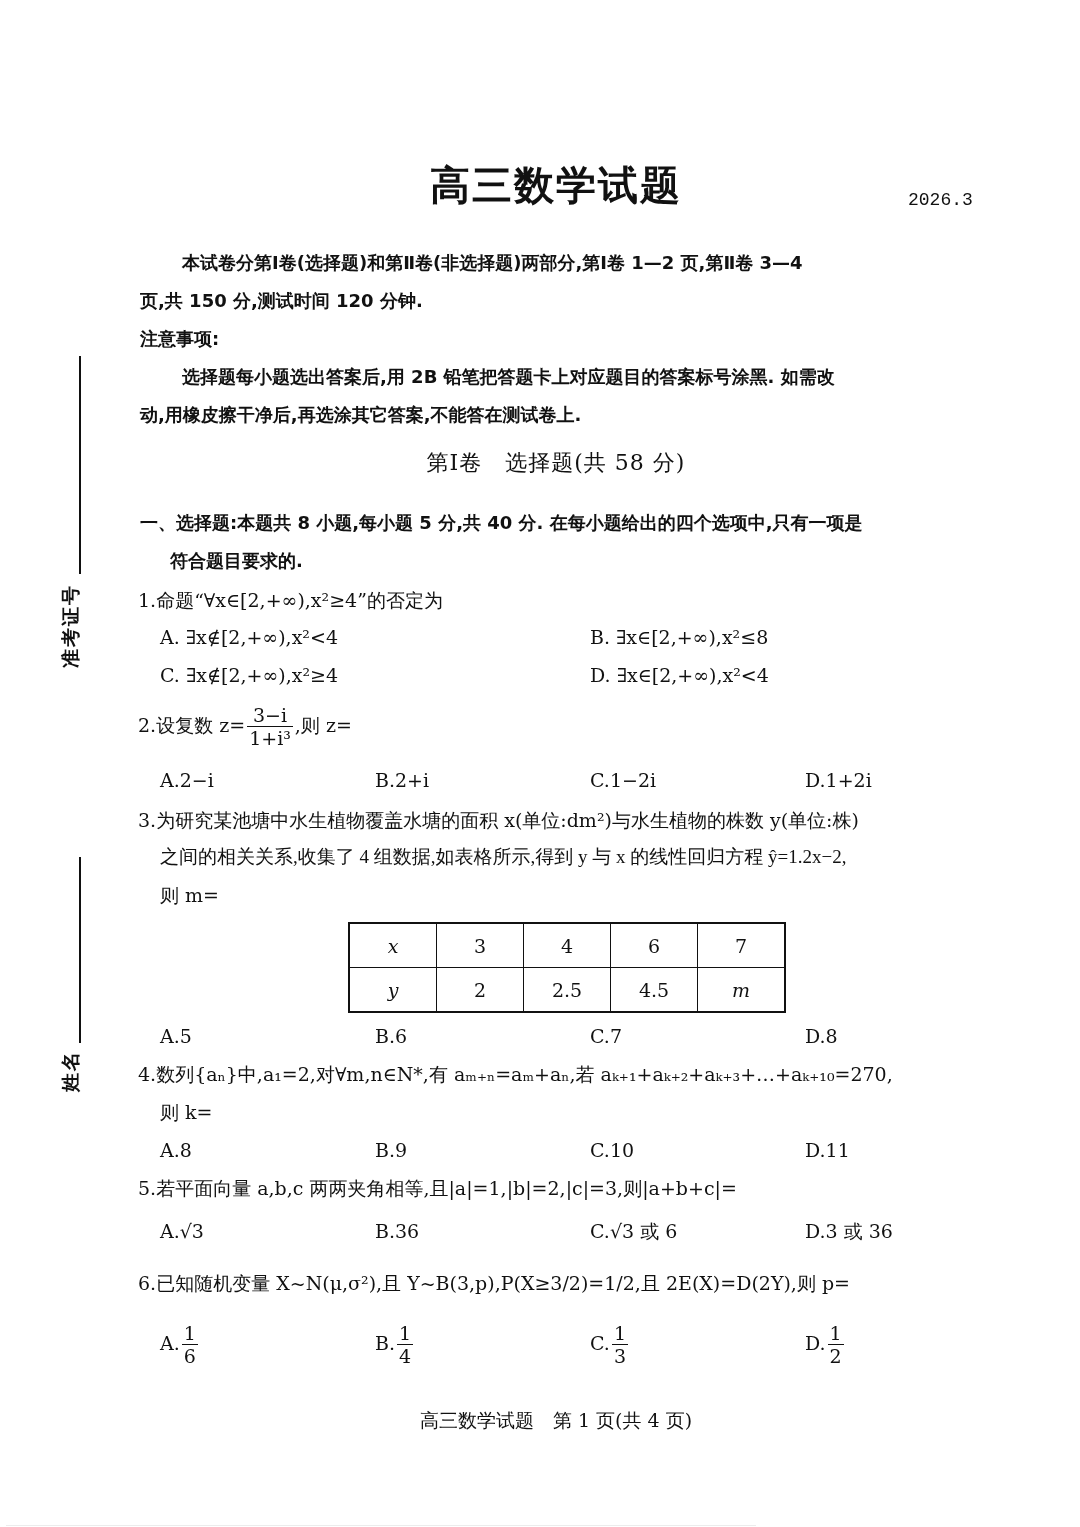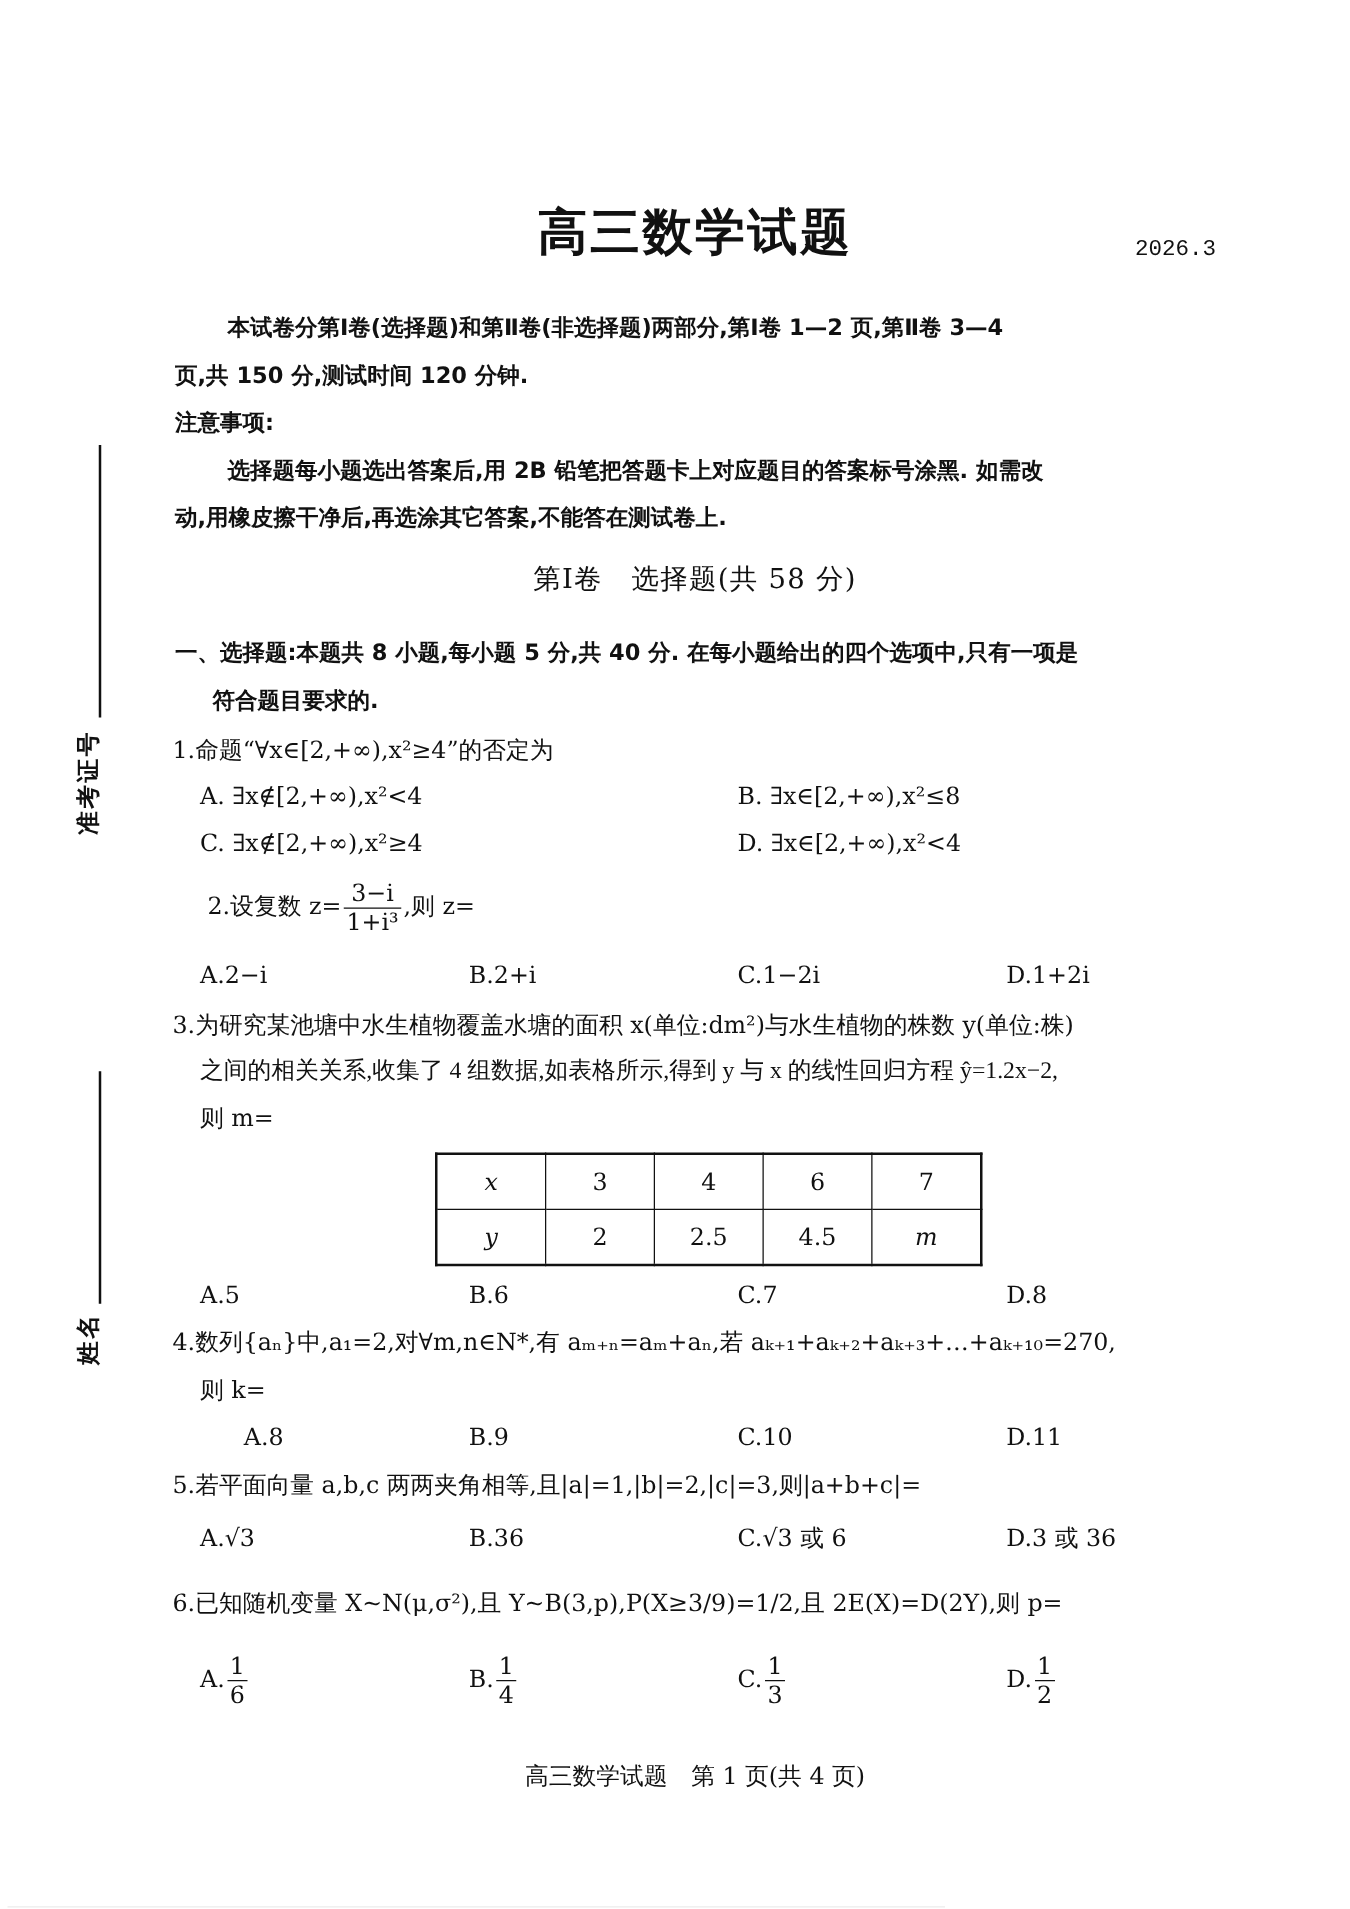--- a/index.html
+++ b/index.html
@@ -55,21 +55,21 @@
 <div class="abs para bold part2">符合题目要求的.</div>
 
 <div class="abs q" style="left:138px;top:585px;">
   <span>1.</span><span>命题“∀x∈[2,+∞),x²≥4”的否定为</span>
 </div>
 <div class="abs opt" style="left:160px;top:622px;"><span>A.</span> <span>∃x∉[2,+∞),x²&lt;4</span></div>
 <div class="abs opt" style="left:590px;top:622px;"><span>B.</span> <span>∃x∈[2,+∞),x²≤8</span></div>
 <div class="abs opt" style="left:160px;top:660px;"><span>C.</span> <span>∃x∉[2,+∞),x²≥4</span></div>
 <div class="abs opt" style="left:590px;top:660px;"><span>D.</span> <span>∃x∈[2,+∞),x²&lt;4</span></div>
 
-<div class="abs q" style="left:138px;top:704px;margin-left:28px;">
+<div class="abs q" style="left:138px;top:704px;">
   <span>2.</span><span>设复数 z=</span><span class="frac"><span class="num">3−i</span><span class="den">1+i³</span></span><span>,则 z=</span>
 </div>
 <div class="abs opt" style="left:160px;top:765px;"><span>A.</span><span>2−i</span></div>
 <div class="abs opt" style="left:375px;top:765px;"><span>B.</span><span>2+i</span></div>
 <div class="abs opt" style="left:590px;top:765px;"><span>C.</span><span>1−2i</span></div>
 <div class="abs opt" style="left:805px;top:765px;"><span>D.</span><span>1+2i</span></div>
 
 <div class="abs q" style="left:138px;top:805px;">
   <span>3.</span><span>为研究某池塘中水生植物覆盖水塘的面积 x(单位:dm²)与水生植物的株数 y(单位:株)</span>
 </div>
@@ -97,35 +97,35 @@
 
 <div class="abs opt" style="left:160px;top:1021px;"><span>A.</span><span>5</span></div>
 <div class="abs opt" style="left:375px;top:1021px;"><span>B.</span><span>6</span></div>
 <div class="abs opt" style="left:590px;top:1021px;"><span>C.</span><span>7</span></div>
 <div class="abs opt" style="left:805px;top:1021px;"><span>D.</span><span>8</span></div>
 
 <div class="abs q" style="left:138px;top:1059px;">
   <span>4.</span><span>数列{aₙ}中,a₁=2,对∀m,n∈N*,有 aₘ₊ₙ=aₘ+aₙ,若 aₖ₊₁+aₖ₊₂+aₖ₊₃+…+aₖ₊₁₀=270,</span>
 </div>
 <div class="abs q" style="left:160px;top:1097px;">则 k=</div>
-<div class="abs opt" style="left:160px;top:1135px;margin-left:35px;"><span>A.</span><span>8</span></div>
+<div class="abs opt" style="left:160px;top:1135px;"><span>A.</span><span>8</span></div>
 <div class="abs opt" style="left:375px;top:1135px;"><span>B.</span><span>9</span></div>
 <div class="abs opt" style="left:590px;top:1135px;"><span>C.</span><span>10</span></div>
 <div class="abs opt" style="left:805px;top:1135px;"><span>D.</span><span>11</span></div>
 
 <div class="abs q" style="left:138px;top:1173px;">
   <span>5.</span><span>若平面向量 a,b,c 两两夹角相等,且|a|=1,|b|=2,|c|=3,则|a+b+c|=</span>
 </div>
 <div class="abs opt" style="left:160px;top:1216px;"><span>A.</span><span>√3</span></div>
 <div class="abs opt" style="left:375px;top:1216px;"><span>B.</span><span>36</span></div>
 <div class="abs opt" style="left:590px;top:1216px;"><span>C.</span><span>√3 或 6</span></div>
 <div class="abs opt" style="left:805px;top:1216px;"><span>D.</span><span>3 或 36</span></div>
 
 <div class="abs q" style="left:138px;top:1268px;">
-  <span>6.</span><span>已知随机变量 X~N(μ,σ²),且 Y~B(3,p),P(X≥3/9)=1/2,且 2E(X)=D(2Y),则 p=</span>
+  <span>6.</span><span>已知随机变量 X~N(μ,σ²),且 Y~B(3,p),P(X≥3/2)=1/2,且 2E(X)=D(2Y),则 p=</span>
 </div>
 <div class="abs opt" style="left:160px;top:1322px;"><span>A.</span><span class="frac"><span class="num">1</span><span class="den">6</span></span></div>
 <div class="abs opt" style="left:375px;top:1322px;"><span>B.</span><span class="frac"><span class="num">1</span><span class="den">4</span></span></div>
 <div class="abs opt" style="left:590px;top:1322px;"><span>C.</span><span class="frac"><span class="num">1</span><span class="den">3</span></span></div>
 <div class="abs opt" style="left:805px;top:1322px;"><span>D.</span><span class="frac"><span class="num">1</span><span class="den">2</span></span></div>
 
 <div class="abs footer">高三数学试题　第 1 页(共 4 页)</div>
 <div class="bottom-rule"></div>
 
 </body></html>

